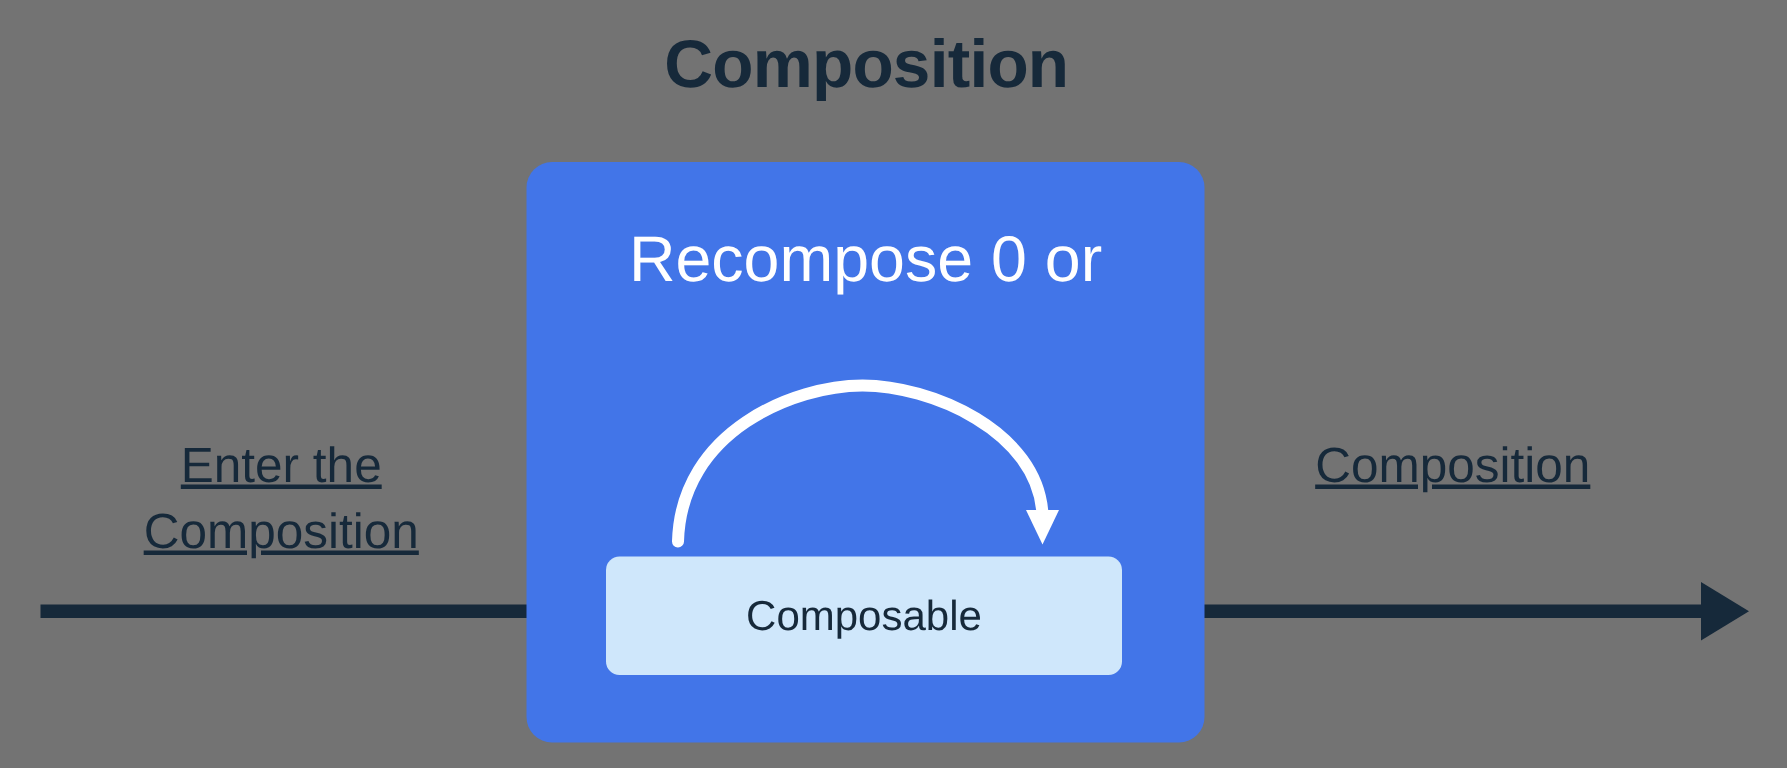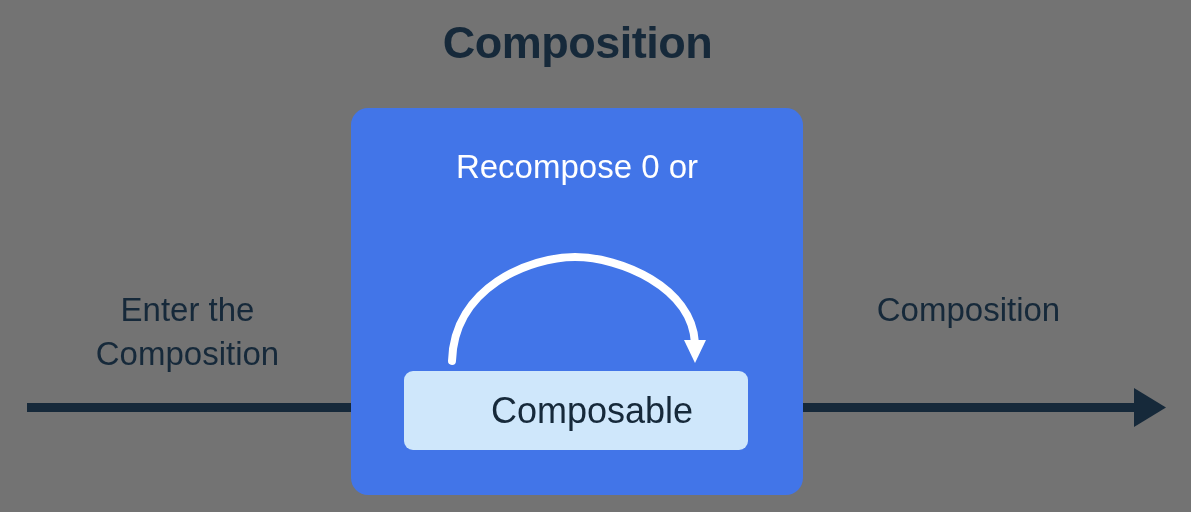--- a/index.html
+++ b/index.html
@@ -54,21 +54,21 @@
     border-radius: 17px;
   }
 
   
   #recompose-caption {
     position: absolute;
     left: 371px;
     top: 145px;
     width: 412px;
     text-align: center;
-    font-size: 33px;
+    font-size: 43px;
     font-weight: normal;
     color: #ffffff;
     line-height: 1.32;
   }
 
   
   #recompose-arrow {
     position: absolute;
     left: 430px;
     top: 245px;
@@ -89,33 +89,33 @@
   }
   #composable-label {
     position: absolute;
     left: 0;
     top: 0;
     width: 344px;
     height: 80px;
     display: flex;
     align-items: center;
     justify-content: center;
-    font-size: 36px;
+    font-size: 28px;
     color: #16293a;
     line-height: 1;
-    margin-left: 16px;
   }
 
   
   .side-caption {
     position: absolute;
     text-align: center;
     font-size: 33px;
     color: #16293a;
     line-height: 1.32;
+    text-decoration: underline;
   }
   #enter-caption {
     left: 35px;
     top: 288px;
     width: 305px;
   }
   #leave-caption {
     left: 816px;
     top: 288px;
     width: 305px;

